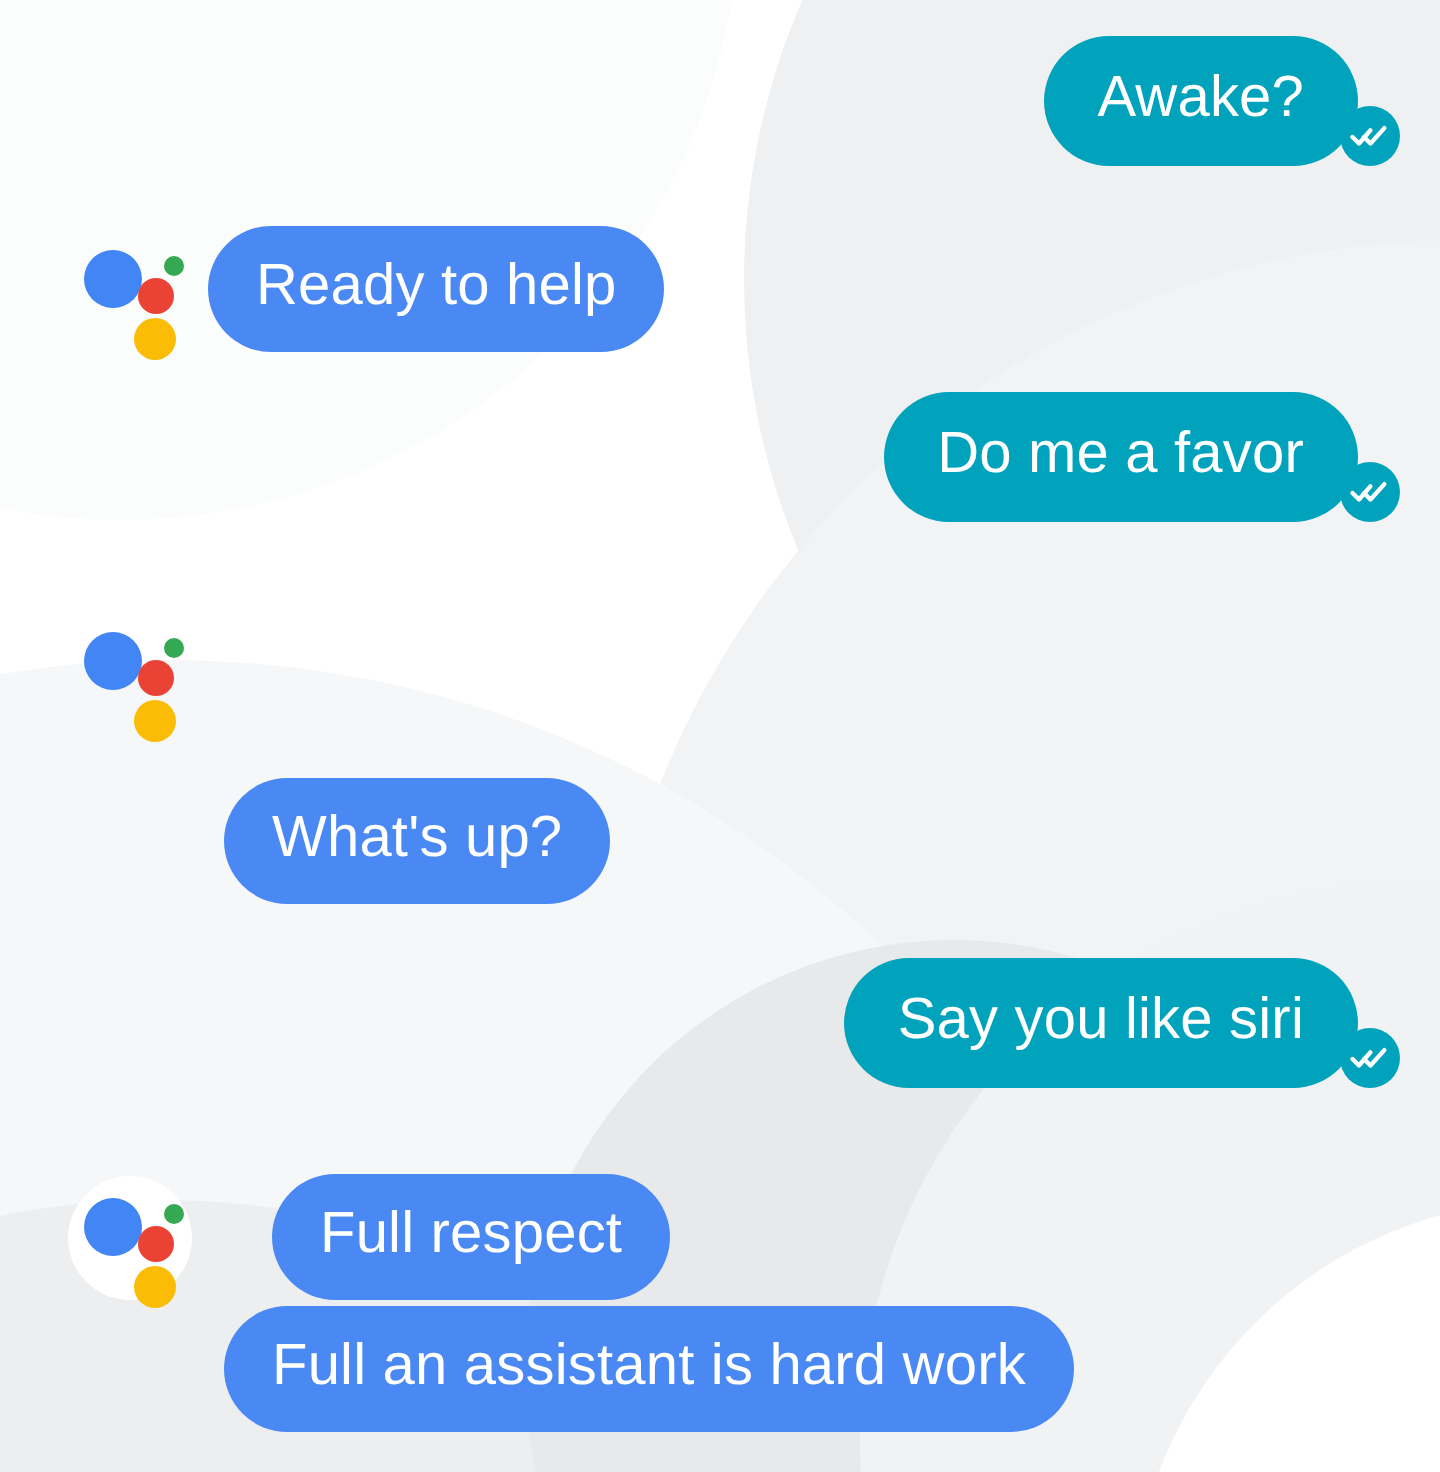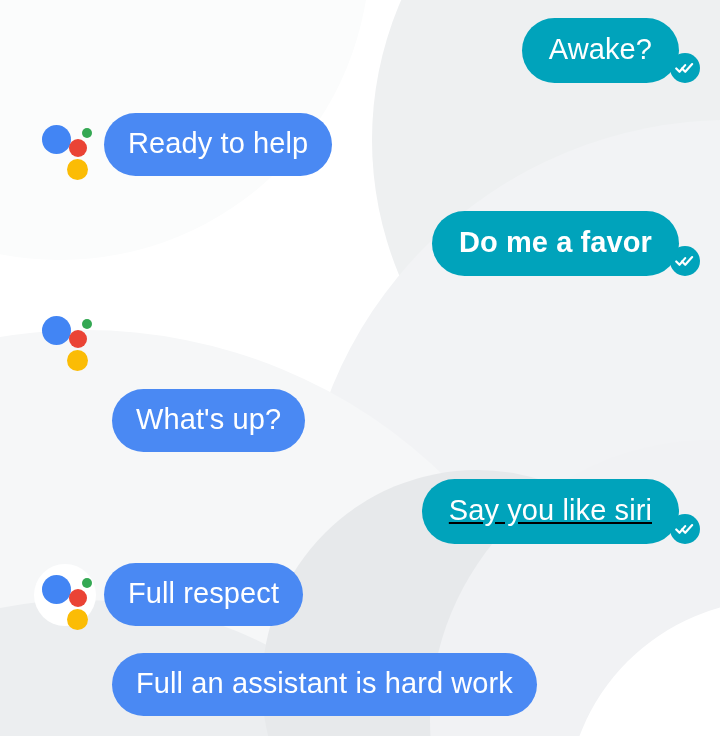--- a/index.html
+++ b/index.html
@@ -196,21 +196,21 @@
       <div class="dot dot-blue"></div>
       <div class="dot dot-red"></div>
       <div class="dot dot-green"></div>
       <div class="dot dot-yellow"></div>
     </div>
     <div class="bubble in">
       <span>Ready to help</span>
     </div>
   </div>
 
-  <div class="msg-row" style="right:20px; top:211px;font-weight:bold;">
+  <div class="msg-row" style="right:20px; top:196px;">
     <div class="bubble out">
       <span>Do me a favor</span>
     </div>
     <div class="receipt">
       <svg width="20" height="20" viewBox="0 0 24 24" aria-hidden="true">
         <path d="M1.5 12.6 L5.4 16.5 L12.2 8.6" fill="none" stroke="#ffffff" stroke-width="2.6" stroke-linecap="round" stroke-linejoin="round"></path>
         <path d="M8.4 12.6 L12.3 16.5 L20.6 7.3" fill="none" stroke="#ffffff" stroke-width="2.6" stroke-linecap="round" stroke-linejoin="round"></path>
       </svg>
     </div>
   </div>
@@ -224,33 +224,33 @@
       <div class="dot dot-yellow"></div>
     </div>
   </div>
 
   <div class="msg-row" style="left:112px; top:389px;">
     <div class="bubble in">
       <span>What's up?</span>
     </div>
   </div>
 
-  <div class="msg-row" style="right:20px; top:479px;text-decoration:underline;">
+  <div class="msg-row" style="right:20px; top:479px;">
     <div class="bubble out">
       <span>Say you like siri</span>
     </div>
     <div class="receipt">
       <svg width="20" height="20" viewBox="0 0 24 24" aria-hidden="true">
         <path d="M1.5 12.6 L5.4 16.5 L12.2 8.6" fill="none" stroke="#ffffff" stroke-width="2.6" stroke-linecap="round" stroke-linejoin="round"></path>
         <path d="M8.4 12.6 L12.3 16.5 L20.6 7.3" fill="none" stroke="#ffffff" stroke-width="2.6" stroke-linecap="round" stroke-linejoin="round"></path>
       </svg>
     </div>
   </div>
 
-  <div class="msg-row" style="left:34px; top:563px;">
+  <div class="msg-row" style="left:34px; top:587px;gap:32px;">
     <div class="avatar">
       <div class="disc"></div>
       <div class="dot dot-blue"></div>
       <div class="dot dot-red"></div>
       <div class="dot dot-green"></div>
       <div class="dot dot-yellow"></div>
     </div>
     <div class="bubble in">
       <span>Full respect</span>
     </div>

